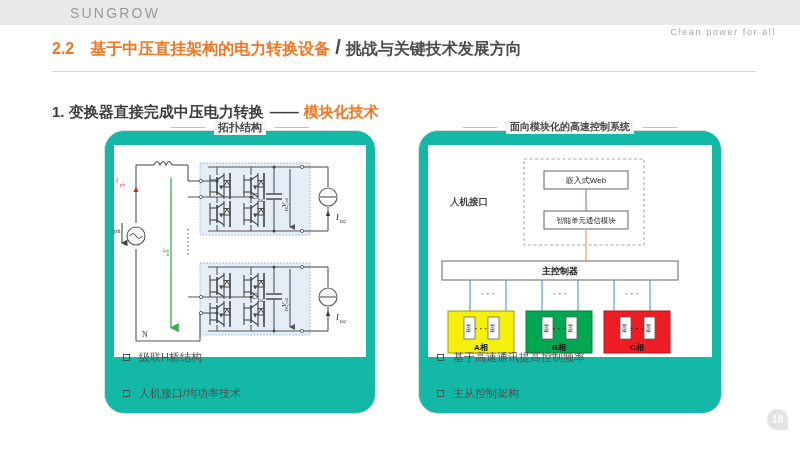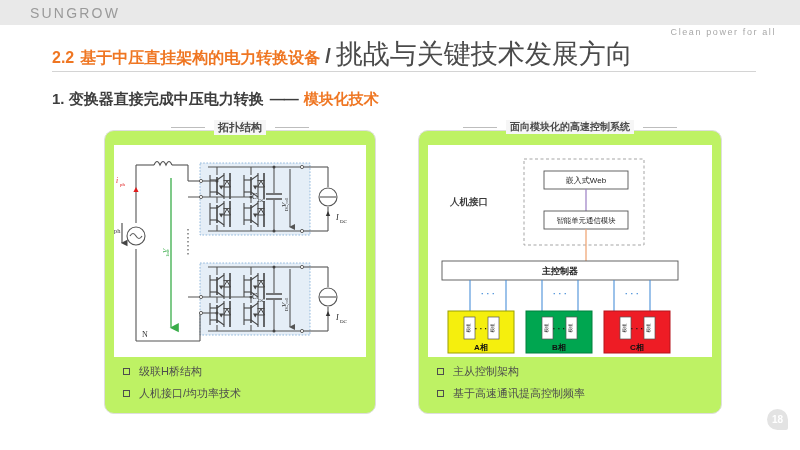--- a/index.html
+++ b/index.html
@@ -14,20 +14,21 @@
   }
 
   
   .brandbar {
     position: absolute;
     left: 0; top: 0;
     width: 800px; height: 25px;
     background: #e9e9e9;
     display: flex;
     align-items: center;
+    padding-left: 40px;
   }
   .logo {
     margin-left: 30px;
     font-size: 14px;
     letter-spacing: 2.2px;
     color: #9a9a9a;
     font-weight: 400;
   }
   .tagline {
     position: absolute;
@@ -45,48 +46,48 @@
     width: 800px;
     padding-left: 52px;
     display: flex;
     align-items: baseline;
     white-space: nowrap;
   }
   .title-num {
     font-size: 16px;
     font-weight: bold;
     color: #ef7622;
-    margin-right: 6px;
+    margin-right: 16px;
   }
   .title-main {
     font-size: 16px;
     font-weight: bold;
     color: #ef7622;
   }
   .title-sep {
     font-size: 20px;
     font-weight: bold;
     color: #4b4b4b;
     margin: 0 5px;
   }
   .title-sub {
-    font-size: 27px;
-    font-weight: normal;
+    font-size: 16px;
+    font-weight: bold;
     color: #4b4b4b;
   }
   .title-rule {
     position: absolute;
     left: 52px; top: 71px;
     width: 704px; height: 1px;
     background: #d4d4d4;
   }
 
   .subtitle-row {
     position: absolute;
-    left: 52px; top: 72px;
+    left: 52px; top: 85px;
     display: flex;
     align-items: baseline;
     white-space: nowrap;
   }
   .subtitle-a {
     font-size: 15px;
     font-weight: bold;
     color: #3d3d3d;
   }
   .subtitle-dash {
@@ -101,23 +102,23 @@
     font-weight: bold;
     color: #ef7622;
     margin-top: 18px;
   }
 
   
   .panel {
     position: absolute;
     top: 130px;
     height: 284px;
-    background: #bef264;
+    background: #14b8a6;
     border: 1px solid #dededd;
-    border-radius: 10px;
+    border-radius: 20px;
   }
   .panel-left  { left: 104px;  width: 272px; }
   .panel-right { left: 418px;  width: 304px; }
 
   .panel-title {
     position: absolute;
     top: -11px;
     left: 0;
     width: 100%;
     display: flex;
@@ -146,21 +147,21 @@
     height: 212px;
     background: #ffffff;
   }
 
   .bullets {
     position: absolute;
     left: 18px;
     bottom: 12px;
     display: flex;
     flex-direction: column;
-    gap: 7px;
+    gap: 21px;
   }
   .bullet {
     display: flex;
     align-items: center;
     gap: 9px;
     font-size: 11px;
     color: #4d4d4d;
     white-space: nowrap;
   }
   .bullet .sq {
@@ -445,22 +446,22 @@
       <rect x="216" y="172" width="11" height="22" fill="#fff" stroke="#555" stroke-width="0.7"></rect>
       <text x="221.5" y="183" font-size="4.6" fill="#222" text-anchor="middle" font-family="Liberation Sans, sans-serif" transform="rotate(-90 221.5 183)">模组</text>
       <text x="209" y="186" font-size="8" fill="#111" text-anchor="middle" font-weight="bold" font-family="Liberation Sans, sans-serif">· · ·</text>
       <text x="209" y="205" font-size="8" fill="#111" text-anchor="middle" font-weight="bold" font-family="Liberation Sans, sans-serif">C相</text>
     </svg>
   </div>
 
   <div class="bullets">
     <div class="bullet">
       <span class="sq"></span>
-      <span>主从控制架构</span>
+      <span>基于高速通讯提高控制频率</span>
     </div>
     <div class="bullet">
       <span class="sq"></span>
-      <span>基于高速通讯提高控制频率</span>
+      <span>主从控制架构</span>
     </div>
   </div>
 </div>
 
 <div class="pagenum">18</div>
 
 </body></html>

